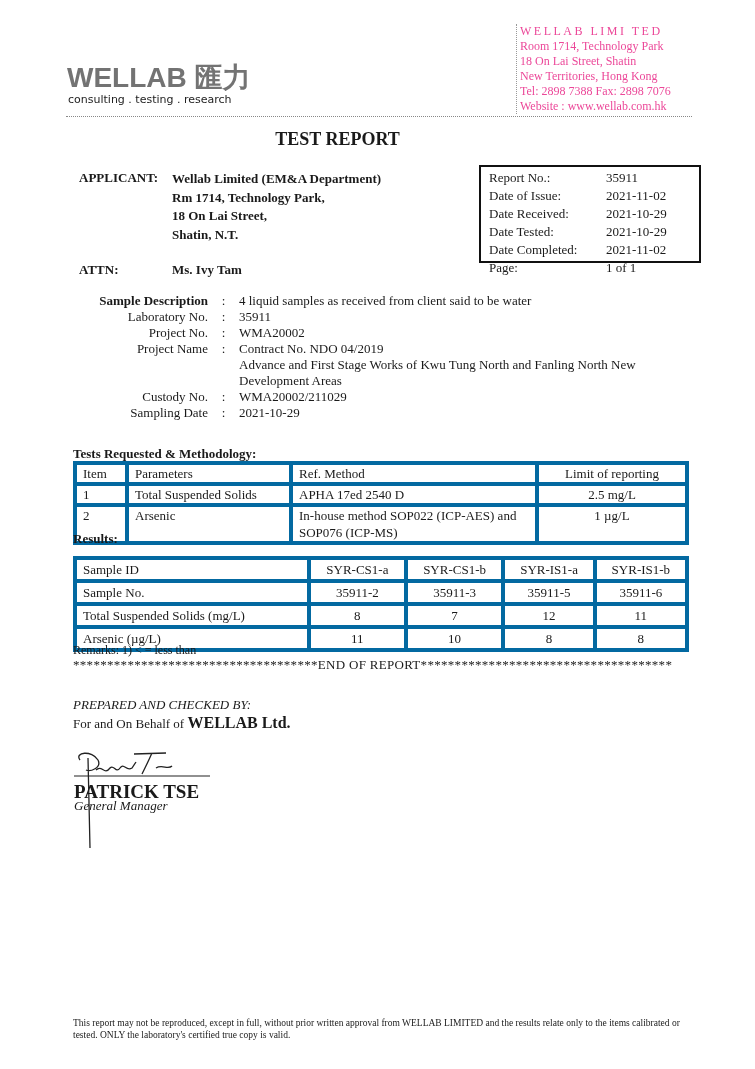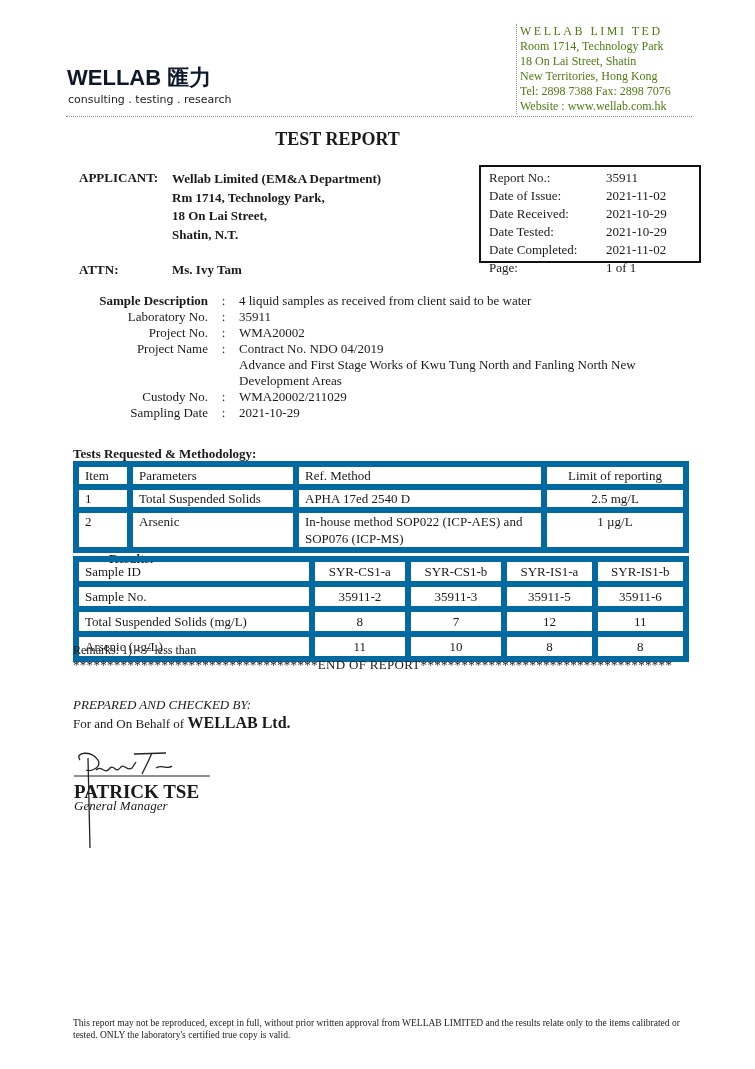--- a/index.html
+++ b/index.html
@@ -4,28 +4,28 @@
 <style>
   html, body { margin: 0; padding: 0; background: #ffffff; }
   body {
     width: 755px; height: 1069px; position: relative; overflow: hidden;
     font-family: "Liberation Serif", serif; color: #1a1a1a;
   }
   .abs { position: absolute; }
   
   .logo-main {
     left: 67px; top: 62px; font-family: "Liberation Sans", sans-serif;
-    font-weight: bold; font-size: 22px; color: #0f172a; letter-spacing: 0px; line-height: 32px;
+    font-weight: bold; font-size: 28px; color: #737373; letter-spacing: 0px; line-height: 32px;
   }
   .logo-tag {
     left: 68px; top: 93px; font-family: "DejaVu Sans", sans-serif;
     font-size: 11px; color: #222; line-height: 14px;
   }
   .addr {
-    left: 516px; top: 24px; font-size: 12px; line-height: 15px; color: #4d7c0f;
+    left: 516px; top: 24px; font-size: 12px; line-height: 15px; color: #ec4899;
     border-left: 1px dotted #999; padding-left: 3px;
   }
   .addr .co { letter-spacing: 2.5px; }
   .hdr-rule { left: 66px; top: 116px; width: 626px; border-top: 1px dotted #888; }
   .title { left: 0; width: 675px; top: 129px; text-align: center; font-weight: bold; font-size: 18px; }
   .lbl-b { font-weight: bold; font-size: 13px; }
   .applicant-lbl { left: 79px; top: 170px; }
   .applicant-val { left: 172px; top: 170px; line-height: 18.5px; font-weight: bold; font-size: 13px; }
   .attn-lbl { left: 79px; top: 262px; }
   .attn-val { left: 172px; top: 262px; font-weight: bold; font-size: 13px; }
@@ -38,21 +38,21 @@
   .page-row { left: 489px; top: 260px; font-size: 13px; display: flex; }
   .page-row .k { width: 117px; }
   .sample { left: 80px; top: 293px; font-size: 13px; line-height: 16px; }
   .sample .row { display: flex; }
   .sample .k { width: 128px; text-align: right; }
   .sample .k.b { font-weight: bold; }
   .sample .c { width: 31px; text-align: center; }
   .sample .v { width: 450px; }
   .sec-title { font-weight: bold; font-size: 13px; }
   table { border-collapse: collapse; font-size: 13px; }
-  td { border: 6px solid #0369a1; padding: 0 6px; line-height: 17px; vertical-align: top; }
+  td { border: 4px solid #0369a1; padding: 0 6px; line-height: 17px; vertical-align: top; }
   .t1 { left: 73px; top: 461px; width: 616px; }
   .t2 { left: 73px; top: 556px; width: 616px; }
   .t2 td { line-height: 19px; }
   .center { text-align: center; }
   .remarks { left: 73px; top: 643px; font-size: 12px; }
   .end { left: 73px; top: 657px; font-size: 13px; letter-spacing: 0.3px; white-space: nowrap; }
   .prep { left: 73px; top: 697px; font-style: italic; font-size: 13px; }
   .behalf { left: 73px; top: 714px; font-size: 13px; }
   .behalf b { font-size: 16px; }
   .sig { left: 72px; top: 748px; }
@@ -169,21 +169,21 @@
   </tr>
   <tr>
     <td>2</td>
     <td>Arsenic</td>
     <td>In-house method SOP022 (ICP-AES) and SOP076 (ICP-MS)</td>
     <td class="center">1 µg/L</td>
   </tr>
 </tbody>
   </table>
 
-<div class="abs sec-title" style="left:73px; top:551px;margin-left:36px;">Results:</div>
+<div class="abs sec-title" style="left:73px; top:531px;">Results:</div>
 <table class="abs t2">
   <tbody>
       <tr>
     <td style="width:218px">Sample ID</td>
     <td class="center">SYR-CS1-a</td>
     <td class="center">SYR-CS1-b</td>
     <td class="center">SYR-IS1-a</td>
     <td class="center">SYR-IS1-b</td>
   </tr>
   <tr>

